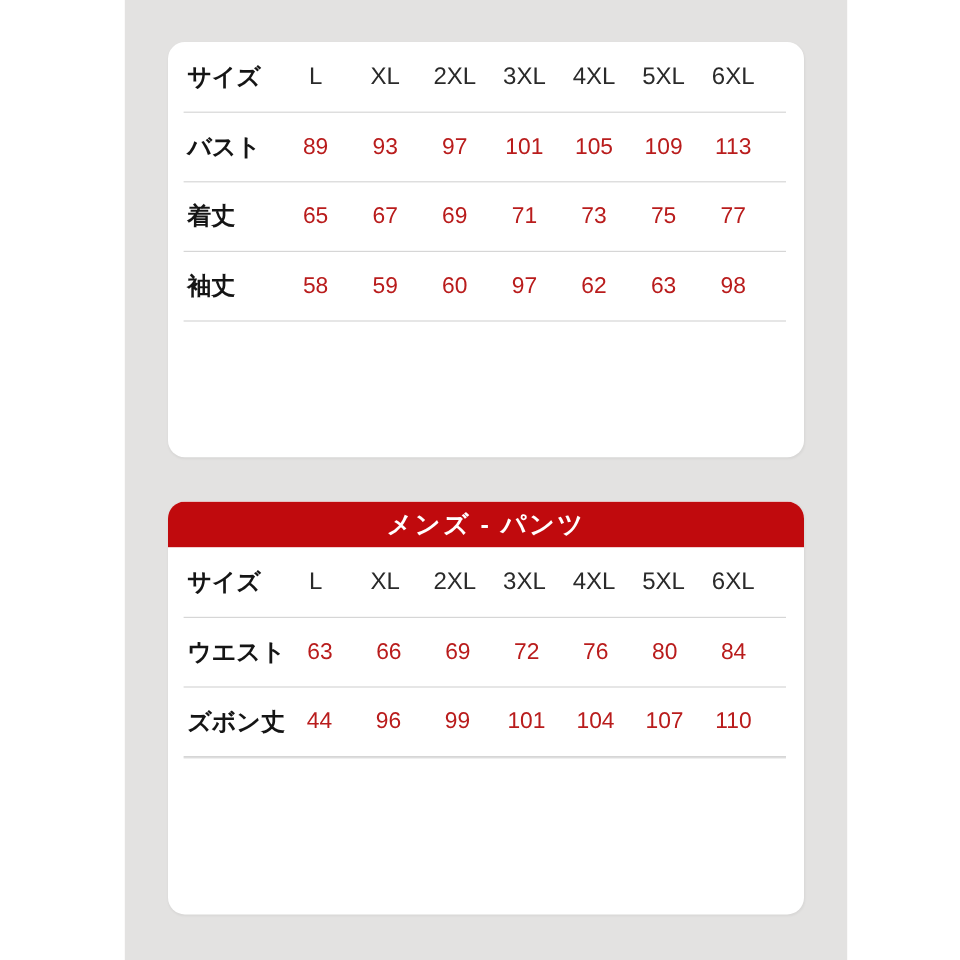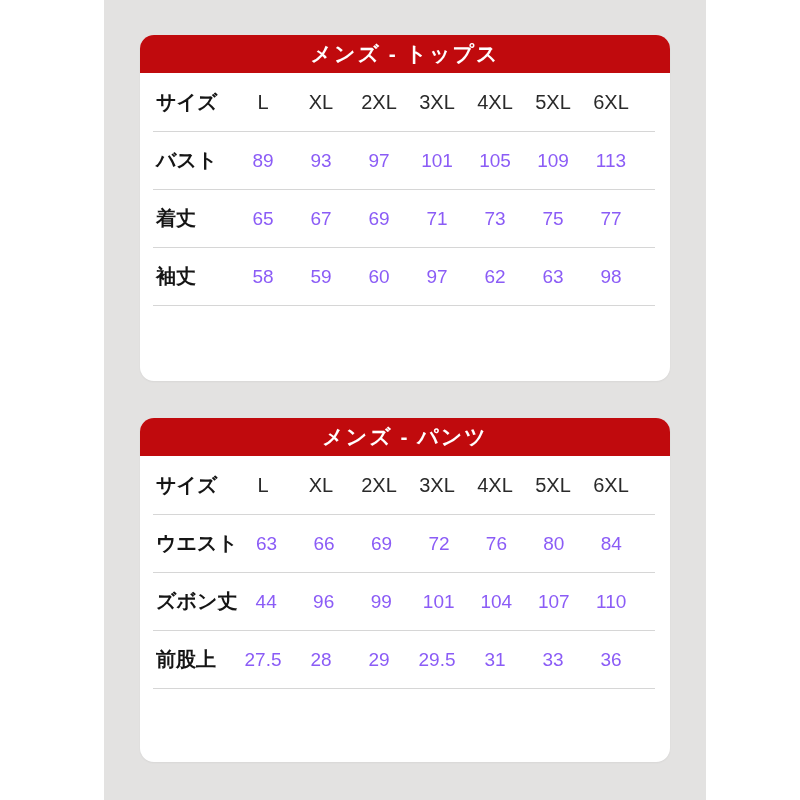--- a/index.html
+++ b/index.html
@@ -60,43 +60,40 @@
     text-align: left;
     font-weight: bold;
     font-size: 20px;
     color: #151515;
     white-space: nowrap;
   }
   .cell-value {
     flex: 1;
     text-align: center;
     font-size: 19px;
-    color: #8b5cf6;
+    color: #b91c1c;
     white-space: nowrap;
   }
   .trow--head .cell-value {
     font-size: 20px;
     color: #2a2a2a;
   }
   .divider {
     height: 1px;
     background: #d6d6d6;
     margin: 0 15px 0 13px;
   }
 </style>
 </head>
 <body>
 
 <div class="stage">
   <div class="panel">
 
     <section class="card card--tops">
-      <header class="card-header">
-        <span class="card-title">メンズ - トップス</span>
-      </header>
 
       <div class="trow trow--head">
         <span class="cell-label">サイズ</span>
         <span class="cell-value">L</span>
         <span class="cell-value">XL</span>
         <span class="cell-value">2XL</span>
         <span class="cell-value">3XL</span>
         <span class="cell-value">4XL</span>
         <span class="cell-value">5XL</span>
         <span class="cell-value">6XL</span>
@@ -174,27 +171,17 @@
         <span class="cell-value">44</span>
         <span class="cell-value">96</span>
         <span class="cell-value">99</span>
         <span class="cell-value">101</span>
         <span class="cell-value">104</span>
         <span class="cell-value">107</span>
         <span class="cell-value">110</span>
       </div>
       <div class="divider"></div>
 
-      <div class="trow">
-        <span class="cell-label">前股上</span>
-        <span class="cell-value">27.5</span>
-        <span class="cell-value">28</span>
-        <span class="cell-value">29</span>
-        <span class="cell-value">29.5</span>
-        <span class="cell-value">31</span>
-        <span class="cell-value">33</span>
-        <span class="cell-value">36</span>
-      </div>
       <div class="divider"></div>
     </section>
 
   </div>
 </div>
 
 </body></html>

